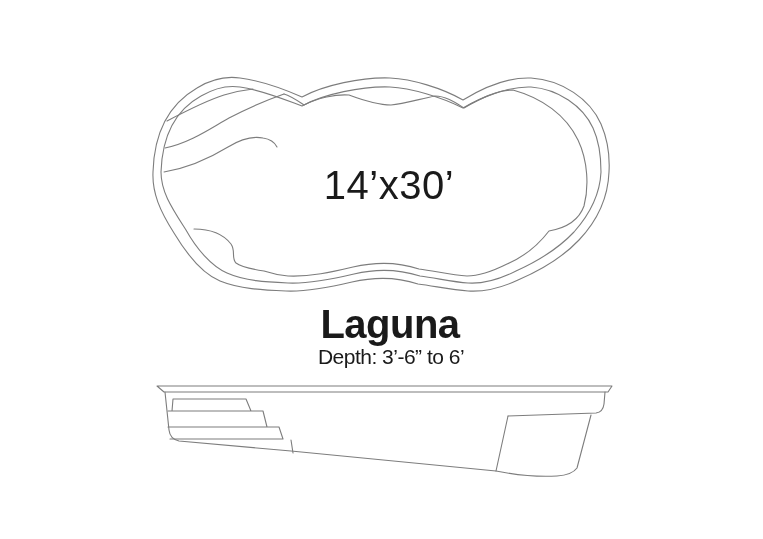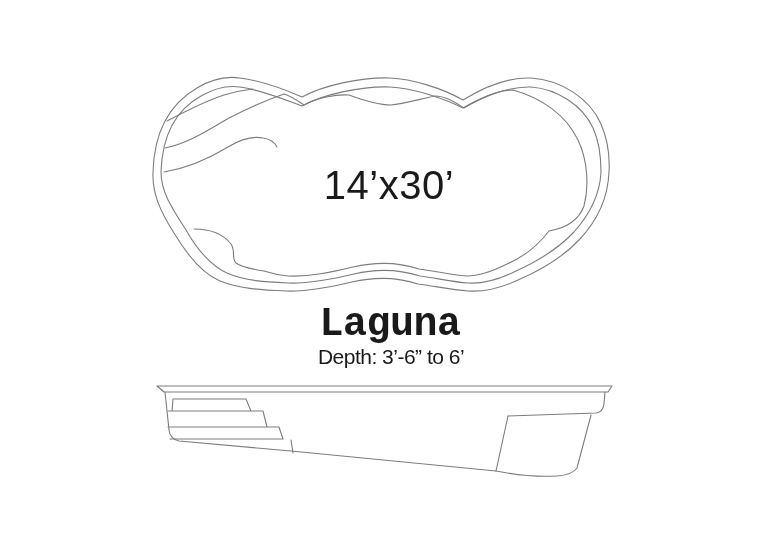--- a/index.html
+++ b/index.html
@@ -27,21 +27,20 @@
   .size-label{
     left:389px;top:185px;
     font-size:40px;
     letter-spacing:0.5px;
   }
   .model-name{
     left:390px;top:324px;
     font-size:40px;
     font-weight:bold;
     letter-spacing:-0.5px;
-    font-family:Liberation Mono, monospace;
   }
   .depth-label{
     left:391px;top:357px;
     font-size:21px;
     letter-spacing:-0.5px;
   }
 </style>
 </head>
 <body>
 

